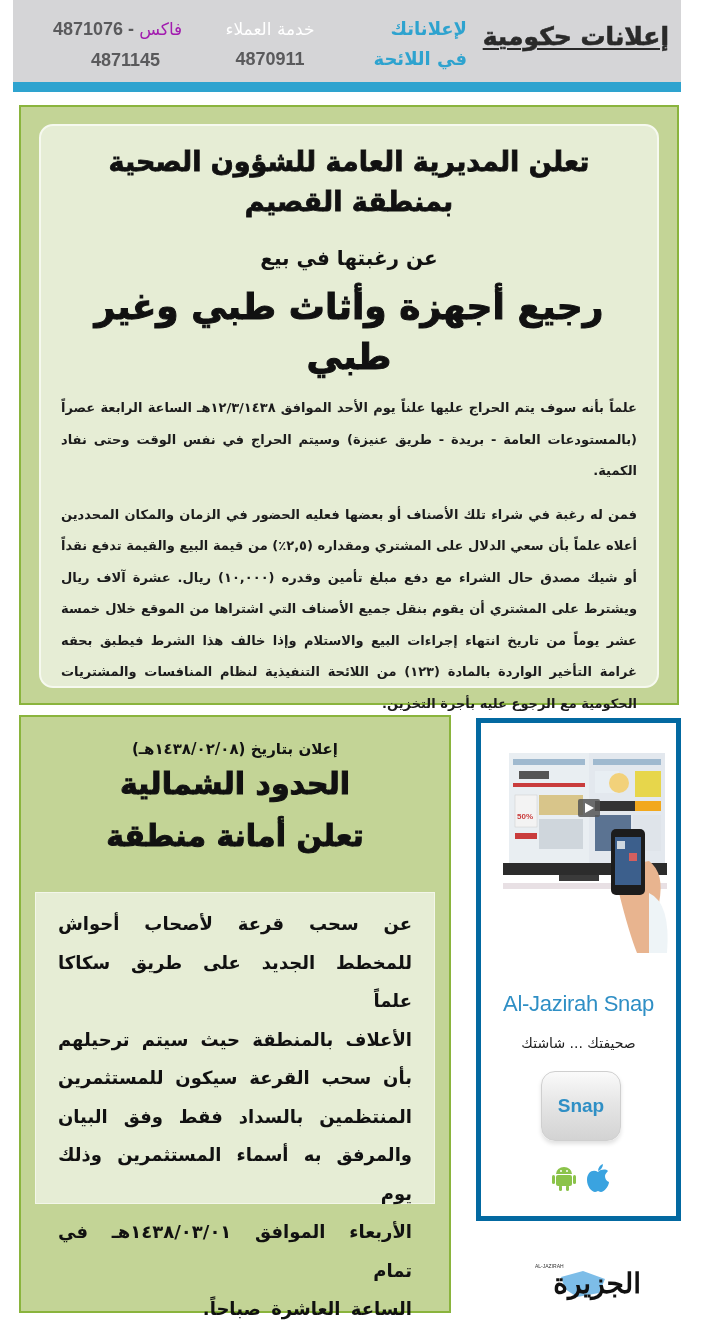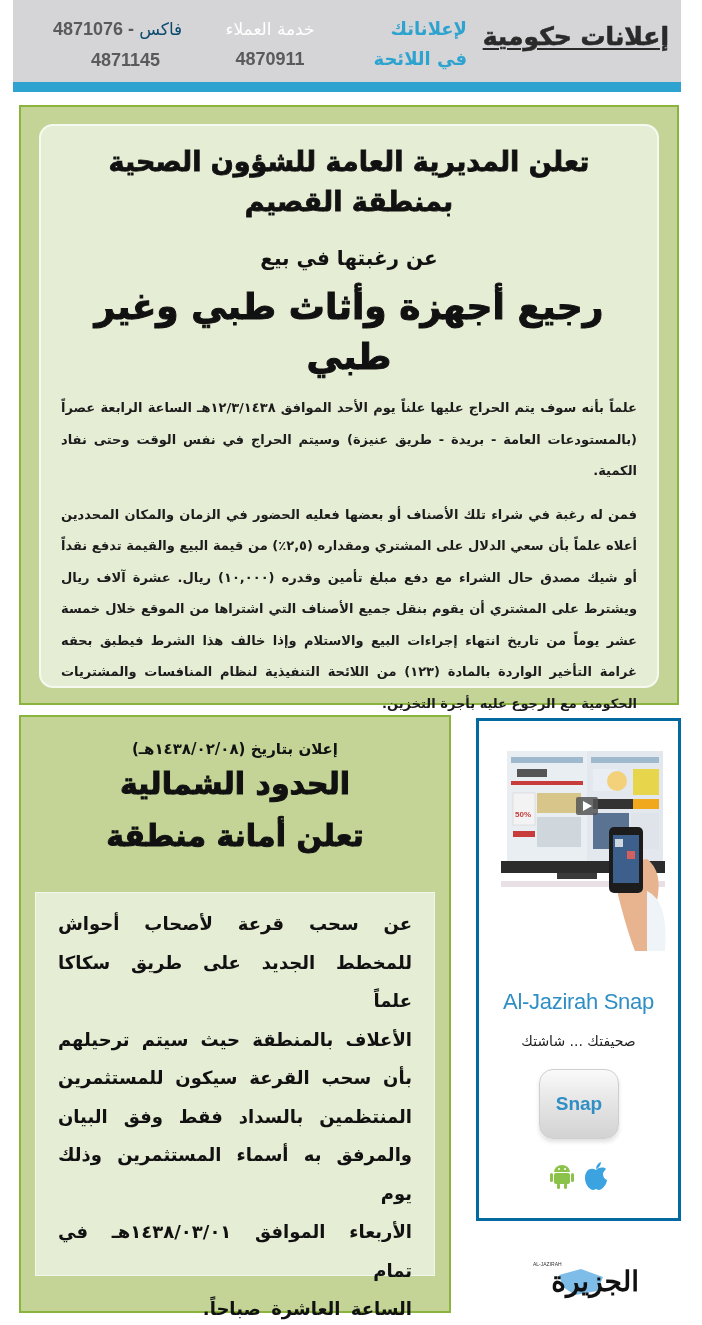--- a/index.html
+++ b/index.html
@@ -30,21 +30,21 @@
     position: absolute; right: 346px; top: 14px; width: 130px; text-align: center;
     line-height: 30px;
   }
   .hdr-cust .lbl { color: #ffffff; font-size: 17px; direction: rtl; display: block; }
   .hdr-cust .num { color: #5a5a5c; font-size: 18px; font-weight: bold; display: block; font-family: "Liberation Sans", sans-serif; }
   .hdr-fax {
     position: absolute; left: 40px; top: 14px; width: 170px; text-align: left;
     line-height: 30px;
   }
   .hdr-fax .row1 { display: block; white-space: nowrap; }
-  .hdr-fax .lbl { color: #0c4a6e; font-size: 17px; }
+  .hdr-fax .lbl { color: #a21caf; font-size: 17px; }
   .hdr-fax .num { color: #5a5a5c; font-size: 18px; font-weight: bold; font-family: "Liberation Sans", sans-serif; }
   .hdr-fax .row2 { display: block; padding-left: 38px; color: #5a5a5c; font-size: 18px; font-weight: bold; font-family: "Liberation Sans", sans-serif; }
 
   
   .ad1 {
     position: absolute; left: 19px; top: 105px; width: 660px; height: 600px;
     background: #c3d496; border: 2px solid #8ab43d;
   }
   .ad1-inner {
     position: absolute; left: 18px; top: 17px; width: 620px; height: 564px;
@@ -77,34 +77,34 @@
   }
   .ad2-date {
     font-size: 15px; font-weight: bold; margin-top: 20px; line-height: 24px;
   }
   .ad2-title {
     font-size: 30px; font-weight: bold; line-height: 46px;
     -webkit-text-stroke: 1px #111;
   }
   .ad2-title.t1 { margin-top: 6px; }
   .ad2-inner {
-    position: absolute; left: 14px; top: 175px; width: 400px; height: 384px;
+    position: absolute; left: 14px; top: 175px; width: 400px; height: 312px;
     background: #e6edd5; border: 1px solid #f3f6ea;
     padding: 12px 22px 0 22px;
   }
   .ad2-body {
     font-size: 18px; font-weight: bold; line-height: 38.5px; text-align: justify;
     text-align-last: justify; word-spacing: 4px;
   }
   .ad2-body .last { text-align-last: right; display: block; }
 
   
   .promo {
     position: absolute; left: 476px; top: 718px; width: 205px; height: 503px;
-    background: #ffffff; border: 3px solid #0369a1;
+    background: #ffffff; border: 5px solid #0369a1;
   }
   .promo-visual {
     position: absolute; left: 18px; top: 20px; width: 172px; height: 210px;
   }
   .promo-brand {
     position: absolute; left: 0; top: 268px; width: 100%; text-align: center;
     color: #2f8fc5; font-size: 22px; font-weight: normal; font-family: "Liberation Sans", sans-serif;
     letter-spacing: -0.3px;
   }
   .promo-tagline {

